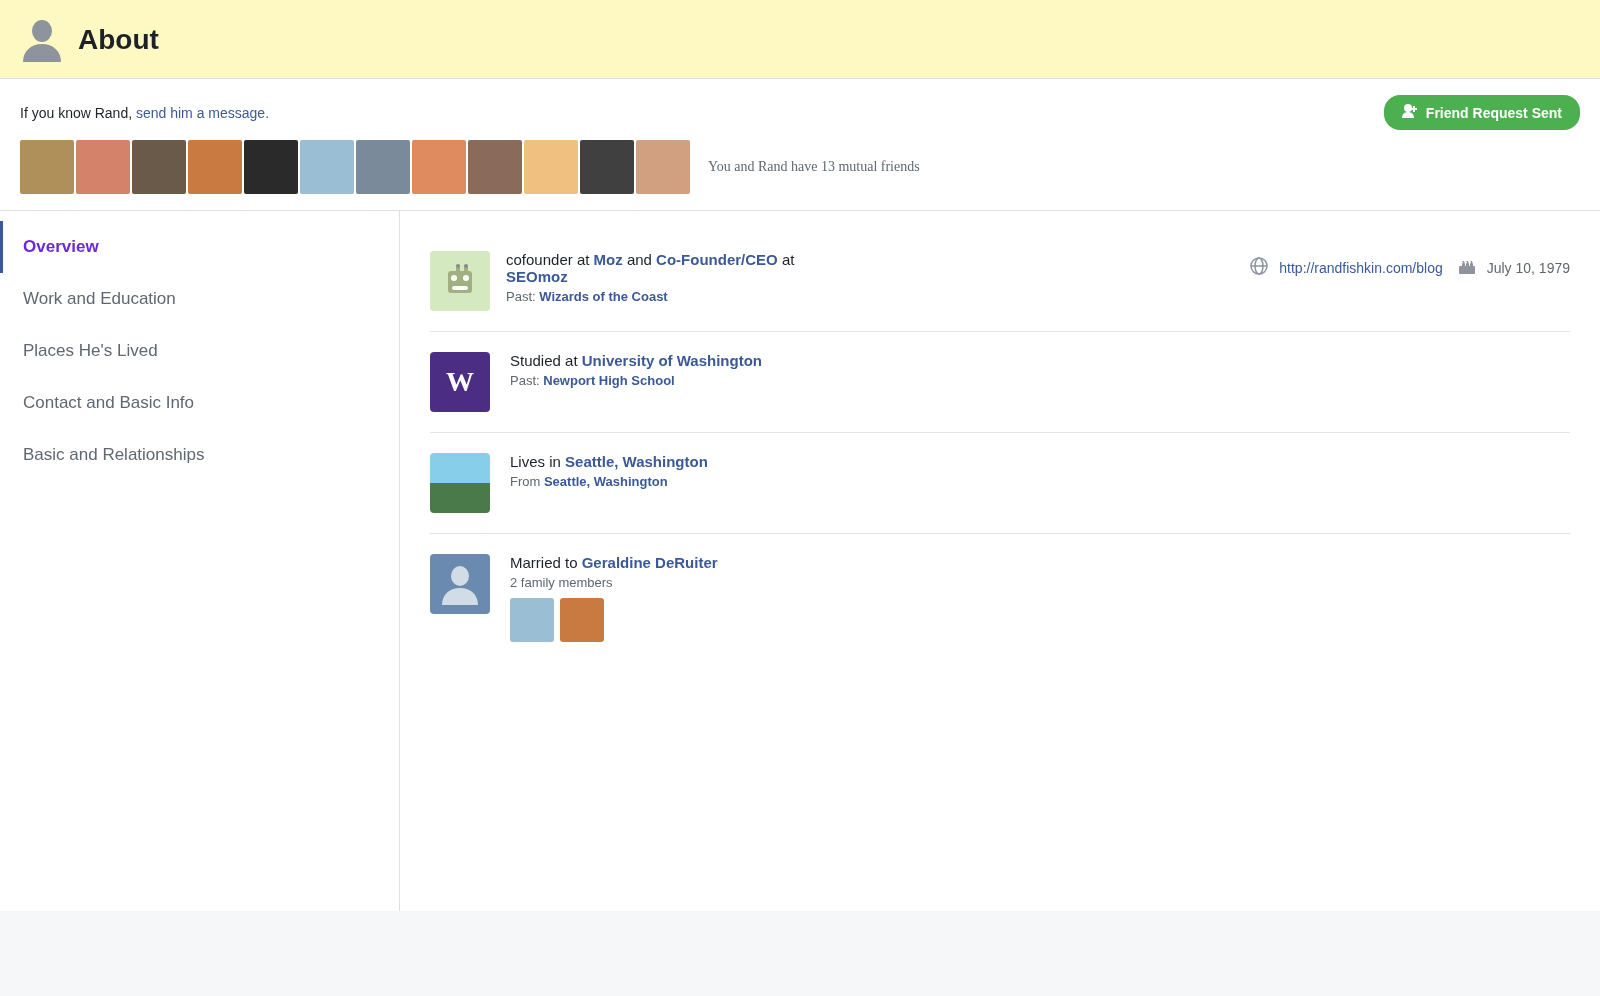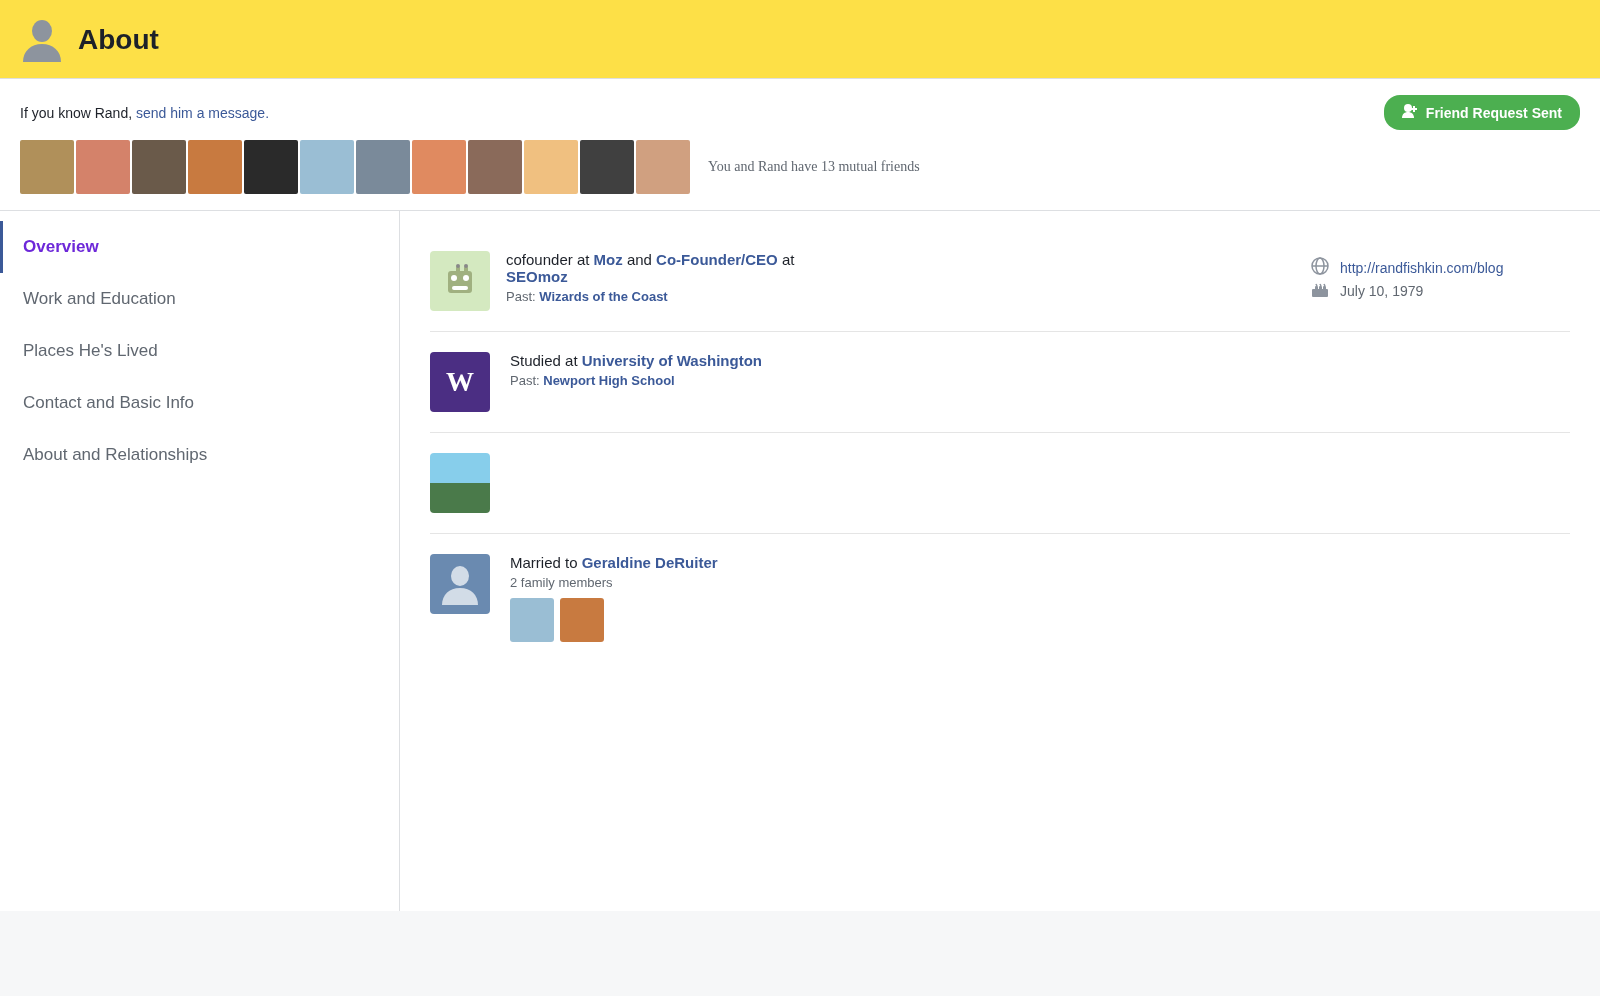--- a/index.html
+++ b/index.html
@@ -10,21 +10,21 @@
       color: #1d2129;
     }
     .page-wrapper {
       max-width: 1600px;
       background: #f6f7f8;
       min-height: 996px;
     }
 
     
     .about-header {
-      background: #fde047;
+      background: #fef9c3;
       border-bottom: 1px solid #dddfe2;
       padding: 18px 20px 16px 20px;
       display: flex;
       align-items: center;
       gap: 14px;
     }
     .person-icon {
       width: 44px;
       height: 44px;
       display: flex;
@@ -163,22 +163,22 @@
       color: #606770;
     }
     .info-link {
       color: #3b5998;
       text-decoration: none;
       font-weight: bold;
     }
 
     .right-meta {
       display: flex;
-      flex-direction: column;
-      gap: 0;
+      flex-direction: row;
+      gap: 14px;
       min-width: 260px;
       padding-top: 5px;
     }
     .meta-row {
       display: flex;
       align-items: center;
       gap: 10px;
       color: #606770;
       font-size: 14px;
     }
@@ -322,21 +322,21 @@
       <div class="sidebar-item">
         <span>Work and Education</span>
       </div>
       <div class="sidebar-item">
         <span>Places He's Lived</span>
       </div>
       <div class="sidebar-item">
         <span>Contact and Basic Info</span>
       </div>
       <div class="sidebar-item">
-        <span>About and Relationships</span>
+        <span>Basic and Relationships</span>
       </div>
     </nav>
 
     <div class="content-area">
 
       <div style="display:flex; justify-content:space-between; align-items:flex-start; padding: 20px 0; border-bottom: 1px solid #e5e5e5;">
         <div style="display:flex; gap:16px; align-items:flex-start;">
           <div class="moz-logo info-thumb">
 
             <svg width="40" height="40" viewBox="0 0 40 40">
@@ -396,20 +396,28 @@
             <span>Studied at </span><a href="#" class="info-link">University of Washington</a>
           </div>
           <div class="info-sub">
             <span>Past: </span><a href="#" class="info-link">Newport High School</a>
           </div>
         </div>
       </div>
 
       <div class="info-row">
         <div class="seattle-img info-thumb"></div>
+        <div class="info-details">
+          <div class="info-main">
+            <span>Lives in </span><a href="#" class="info-link">Seattle, Washington</a>
+          </div>
+          <div class="info-sub">
+            <span>From </span><a href="#" class="info-link">Seattle, Washington</a>
+          </div>
+        </div>
       </div>
 
       <div class="info-row">
         <div class="person-photo info-thumb">
           <svg width="36" height="42" viewBox="0 0 36 42" fill="#fff" opacity="0.7">
             <ellipse cx="18" cy="13" rx="9" ry="10"></ellipse>
             <path d="M0 42c0-10 7-17 18-17s18 7 18 17"></path>
           </svg>
         </div>
         <div class="info-details">

